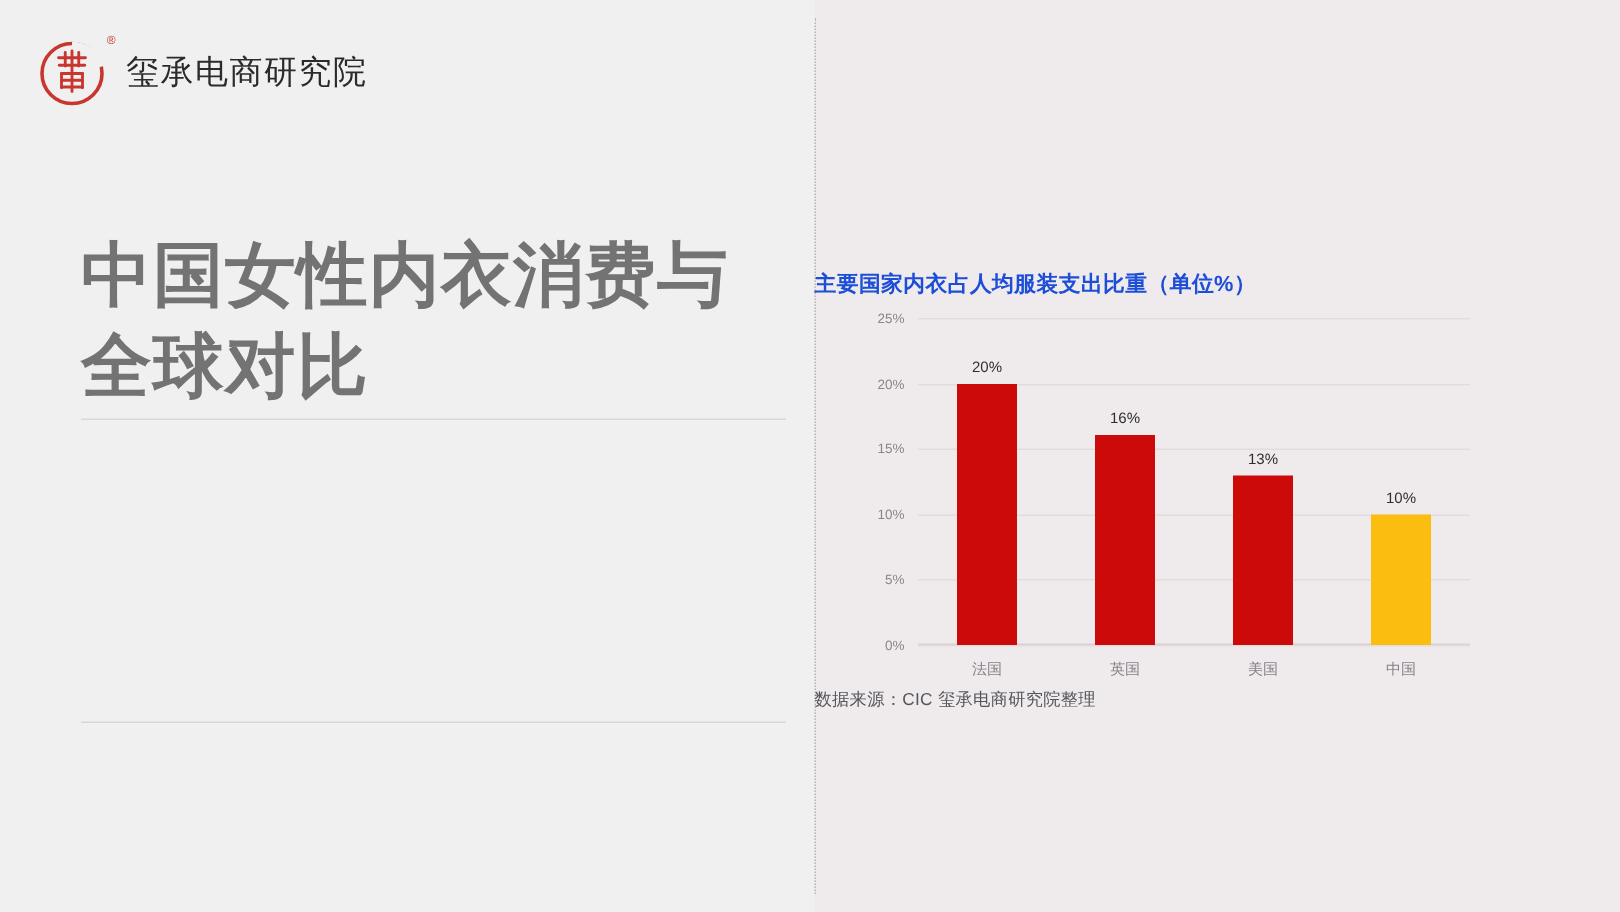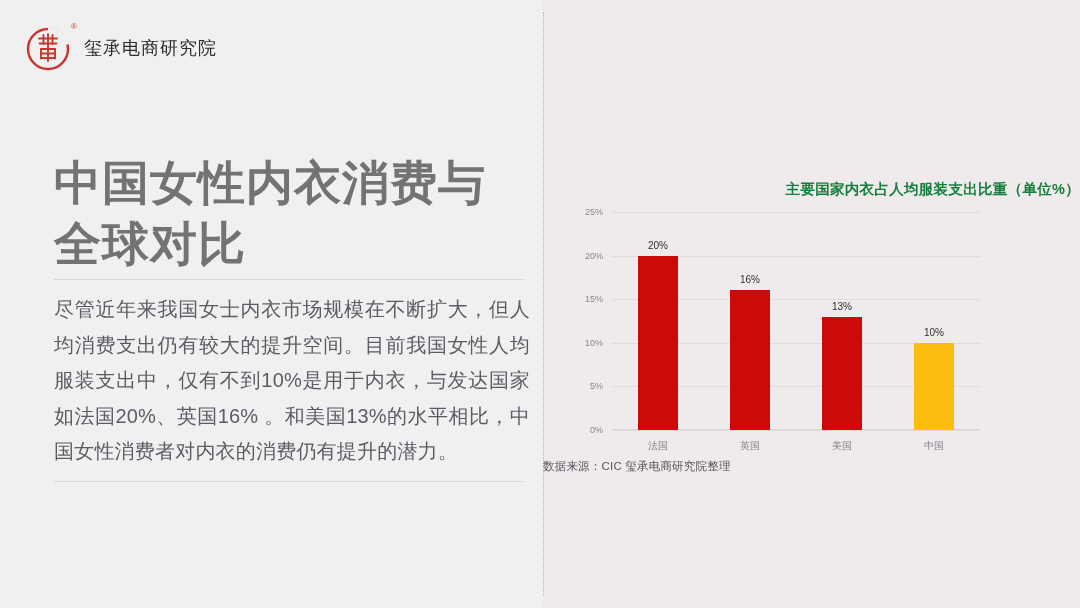--- a/index.html
+++ b/index.html
@@ -53,21 +53,21 @@
   }
   .logo-mark svg { display: block; }
   .logo-reg {
     position: absolute;
     right: -1px; top: 1px;
     font-size: 8px;
     color: #c0392b;
     line-height: 1;
   }
   .logo-text {
-    font-size: 18px;
+    font-size: 22px;
     letter-spacing: 1px;
     color: #2b2b2b;
     font-weight: 500;
     white-space: nowrap;
   }
 
   
   .headline {
     position: absolute;
     left: 54px; top: 152px;
@@ -98,24 +98,24 @@
     color: #5c5c64;
     letter-spacing: 0.2px;
     text-align: justify;
   }
 
   
   .chart-title {
     position: absolute;
     left: 543px; top: 180px;
     width: 537px;
-    text-align: right;
+    text-align: left;
     font-size: 14.5px;
     font-weight: 700;
-    color: #15803d;
+    color: #1d4ed8;
     letter-spacing: 0.3px;
   }
 
   .plot {
     position: absolute;
     left: 612px;
     top: 212px;
     width: 368px;
     height: 218px;
   }
@@ -216,21 +216,20 @@
           <path d="M31 27 L31 36.5"></path>
         </g>
       </svg>
       <span class="logo-reg">®</span>
     </span>
     <span class="logo-text">玺承电商研究院</span>
   </div>
 
   <div class="headline">中国女性内衣消费与全球对比</div>
   <div class="rule rule-top"></div>
-  <div class="body-copy">尽管近年来我国女士内衣市场规模在不断扩大，但人均消费支出仍有较大的提升空间。目前我国女性人均服装支出中，仅有不到10%是用于内衣，与发达国家如法国20%、英国16% 。和美国13%的水平相比，中国女性消费者对内衣的消费仍有提升的潜力。</div>
   <div class="rule rule-bottom"></div>
 
   <div class="chart-title">主要国家内衣占人均服装支出比重（单位%）</div>
 
   <div class="plot">
     <div id="gridlines">
         <div class="gridline" style="top: 218px;">
           <span class="ytick">0%</span>
         </div>
         <div class="gridline" style="top: 174.4px;">

